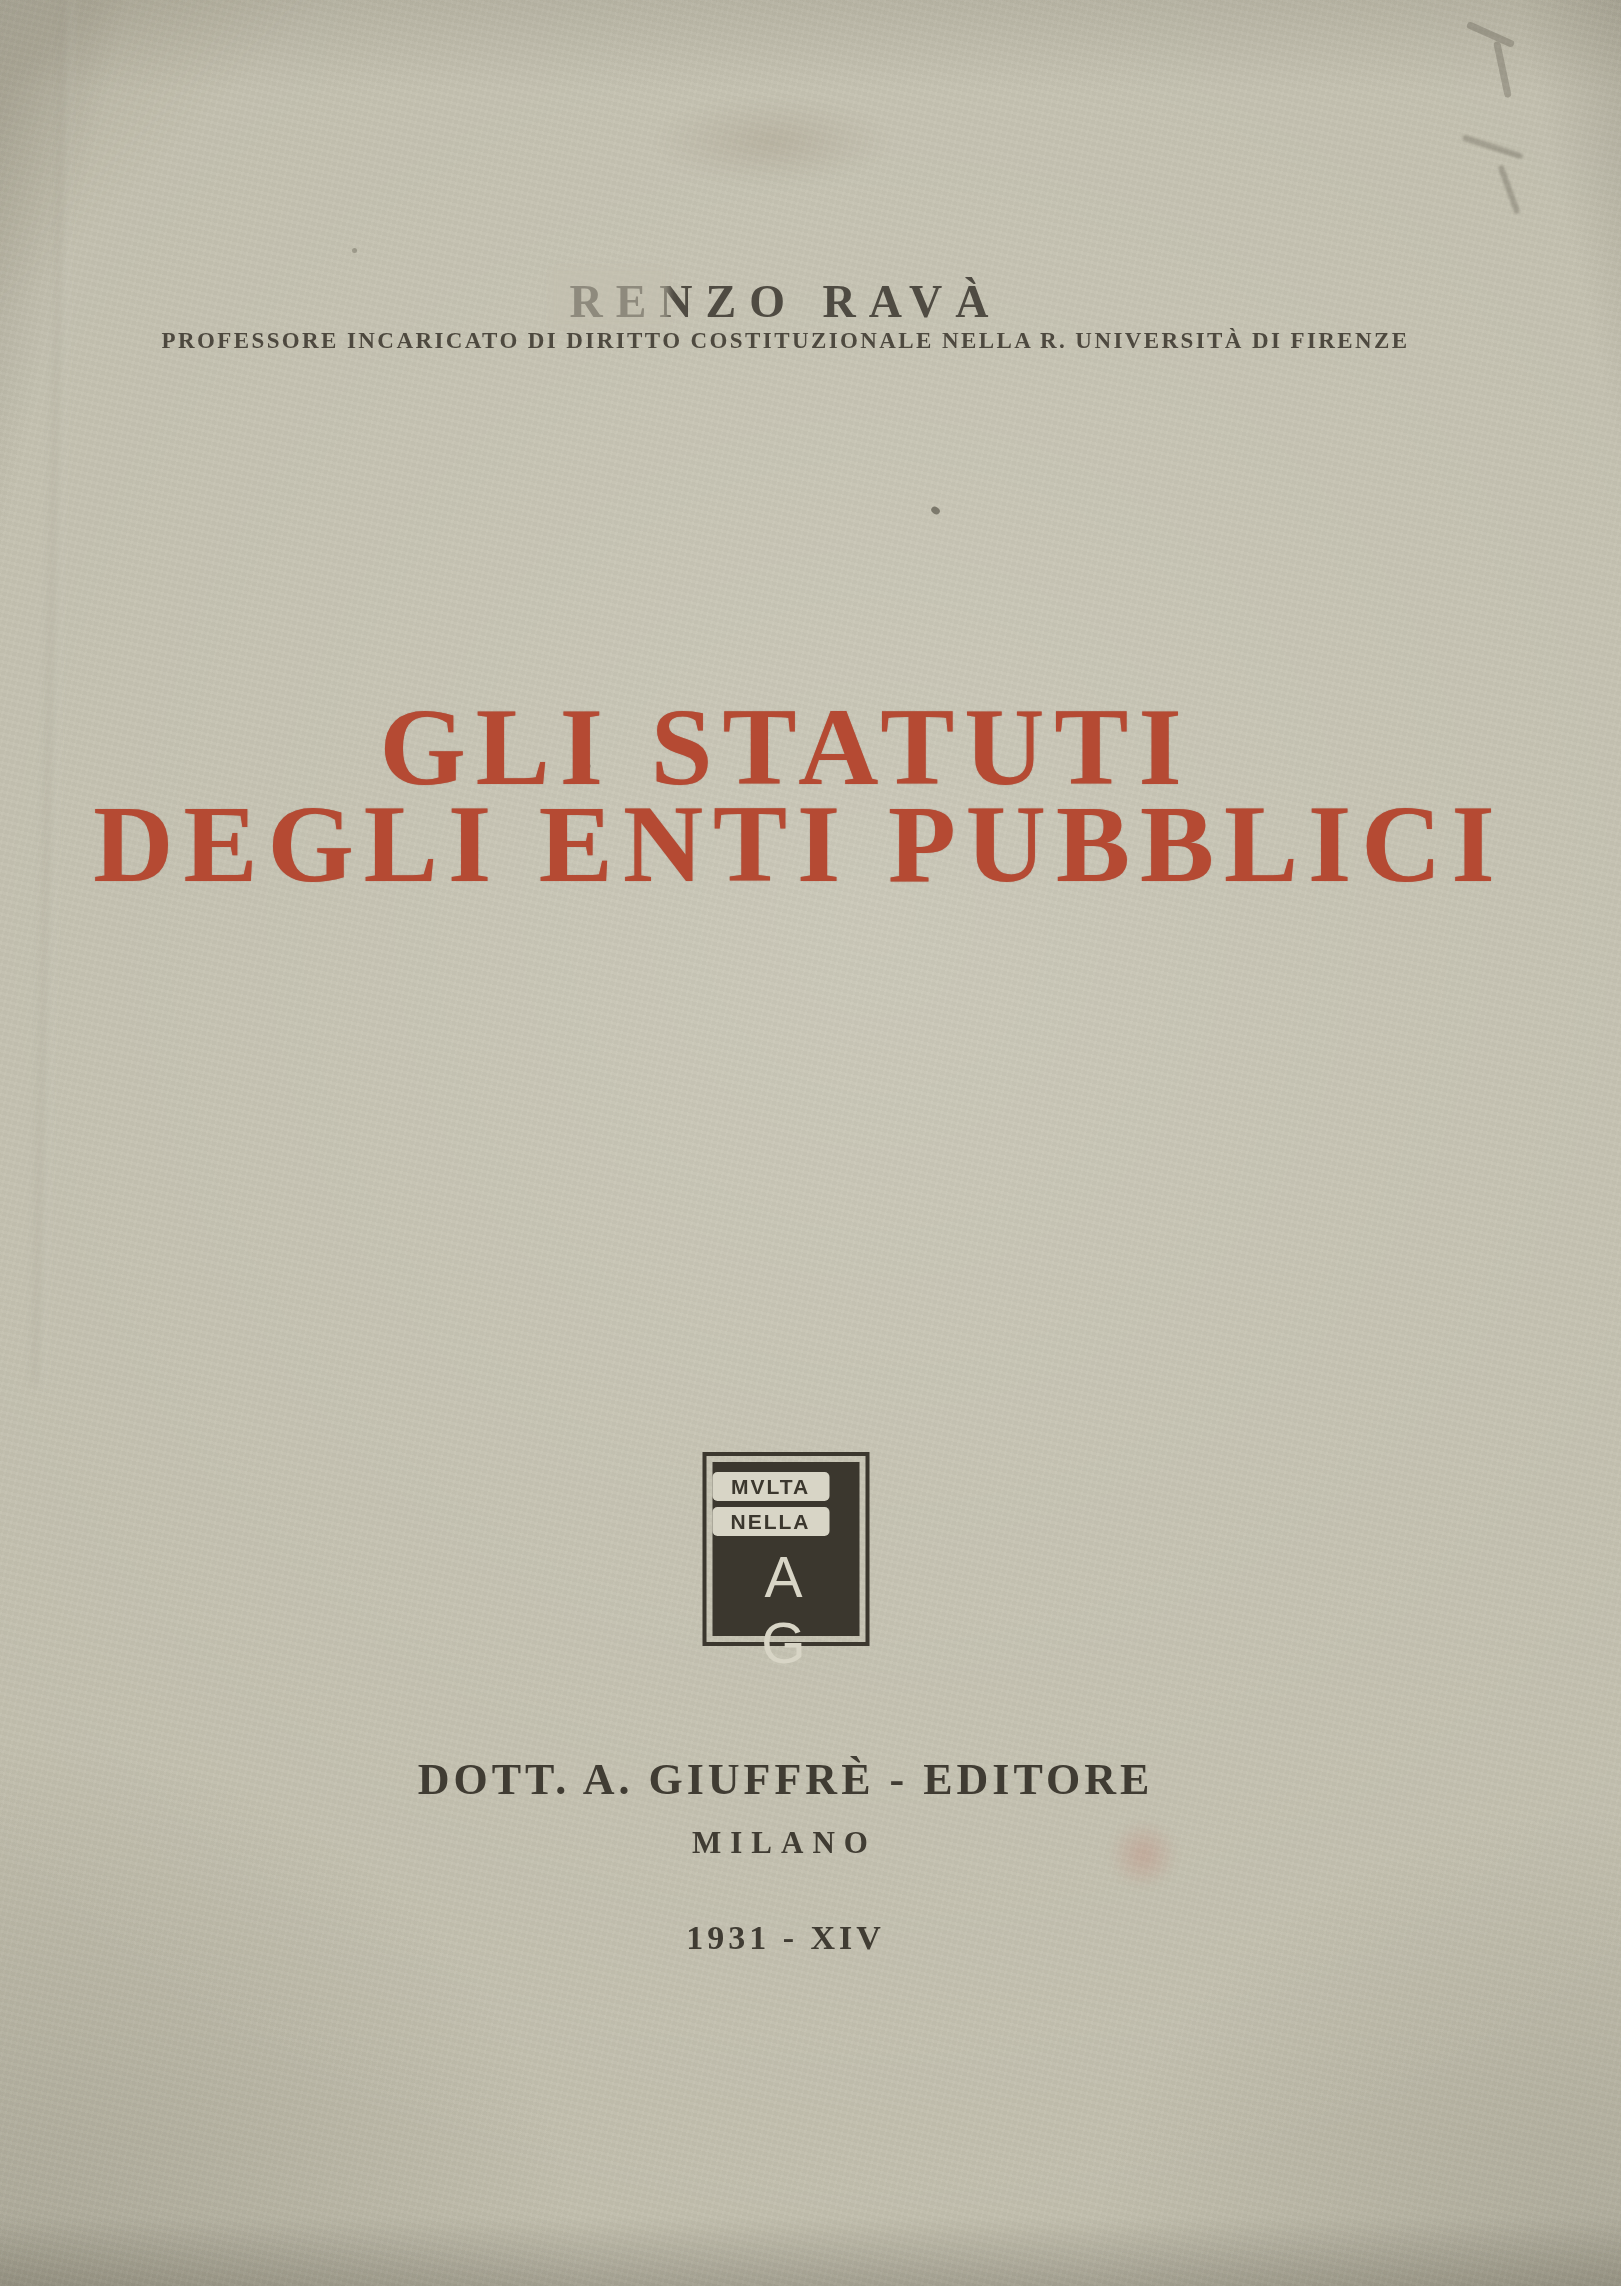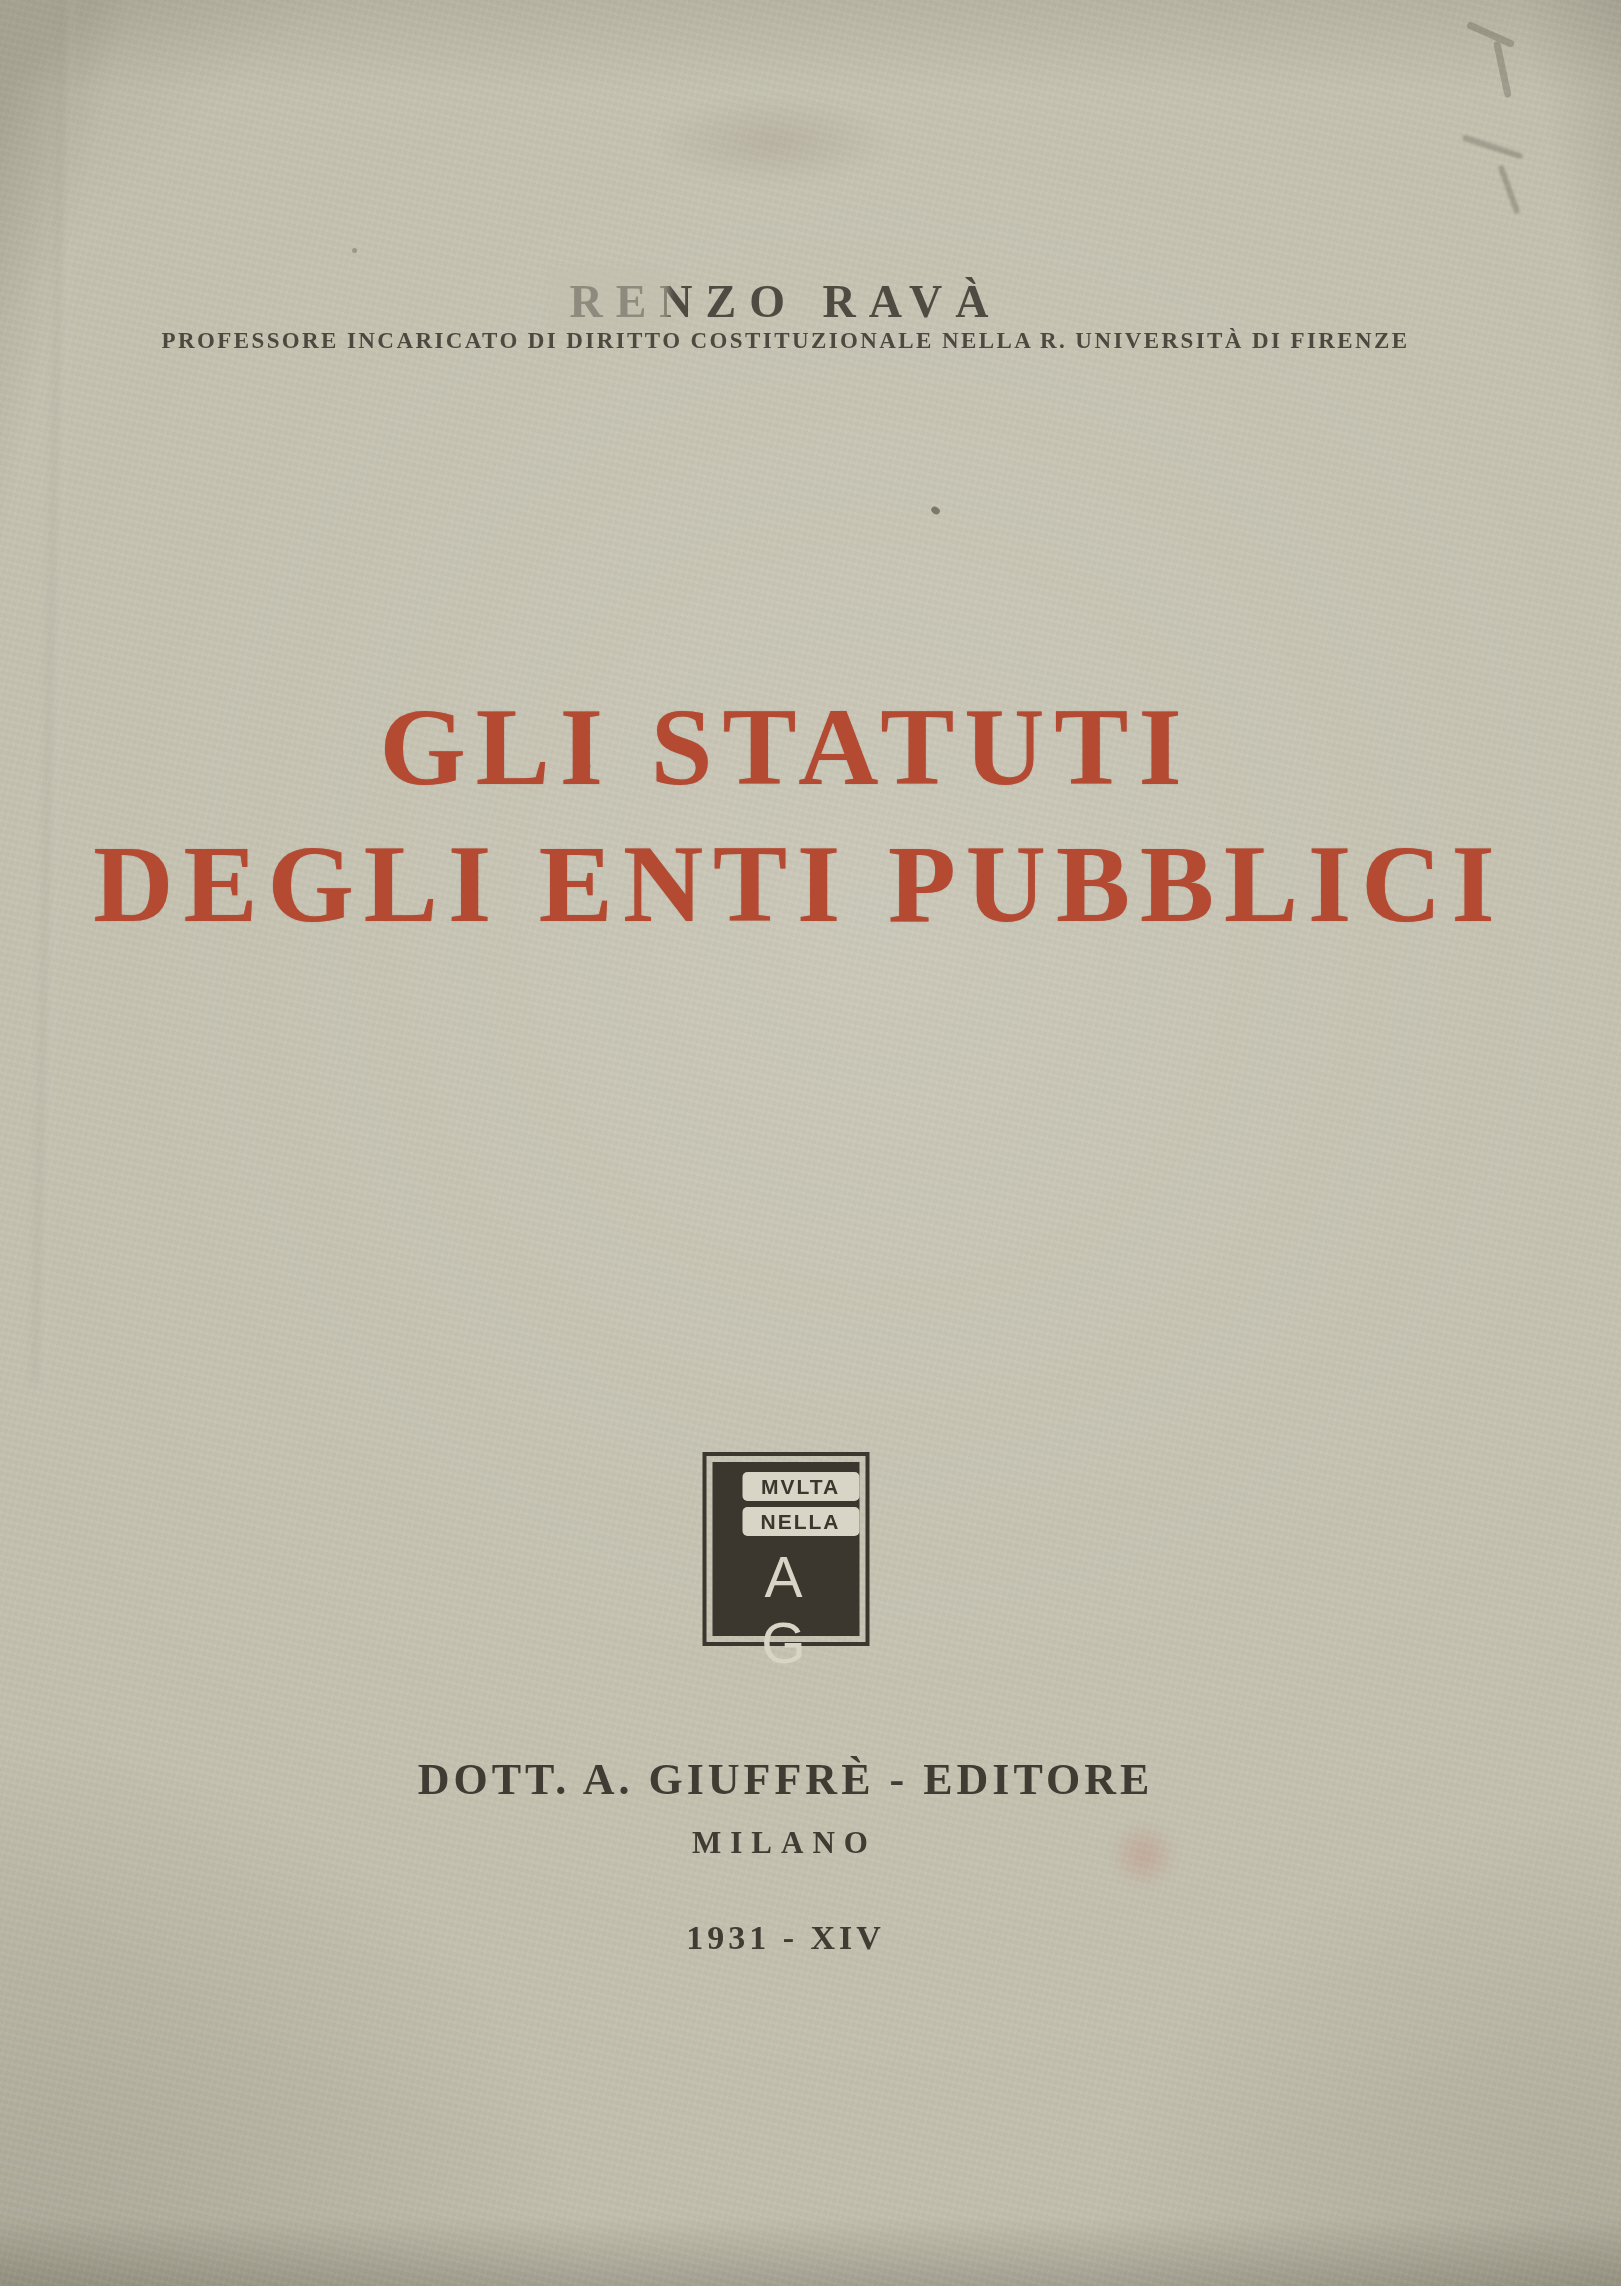--- a/index.html
+++ b/index.html
@@ -88,34 +88,34 @@
     font-size: 23px; font-weight: 700; letter-spacing: 2.4px;
     color: #443f36; opacity: 0.92;
   }
   .title-line1, .title-line2 {
     position: absolute; left: 0; right: 0;
     font-size: 111px; font-weight: 700; letter-spacing: 10px;
     color: var(--title-red, #b54a33);
     text-shadow: 0 0 1px rgba(130,40,25,0.45);
   }
   .title-line1 { top: 683px; }
-  .title-line2 { top: 820px; padding-left: 27px; }
+  .title-line2 { top: 780px; padding-left: 27px; }
 
   .logo {
     position: absolute; left: 50%; top: 1452px; transform: translateX(-50%);
     width: 147px; height: 174px;
     border: 4px solid var(--logo-dark, #3b372e);
     padding: 6px;
     background: transparent;
     box-sizing: content-box;
   }
   .logo-inner {
     width: 100%; height: 100%;
     background: var(--logo-dark, #3b372e);
-    display: flex; flex-direction: column; align-items: flex-end;
+    display: flex; flex-direction: column; align-items: flex-start;
     padding-top: 10px; box-sizing: border-box;
     font-family: "Liberation Sans", sans-serif;
   }
   .logo-label {
     background: var(--logo-paper, #d8d5c6);
     color: var(--logo-dark, #3b372e);
     font-weight: 700; font-size: 21px; letter-spacing: 2px;
     width: 117px; text-align: center;
     padding: 3px 0 2px 0; margin-bottom: 6px;
     border-radius: 5px;

